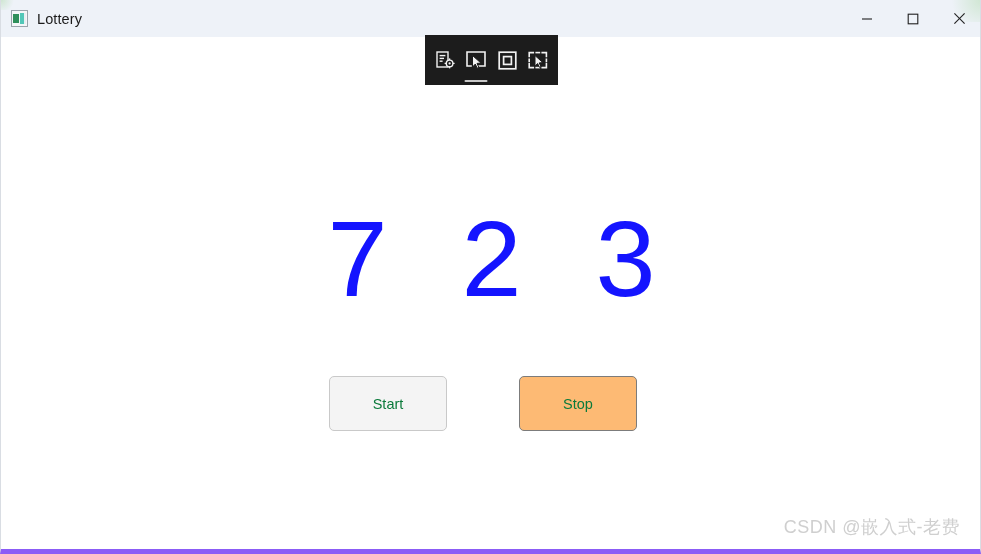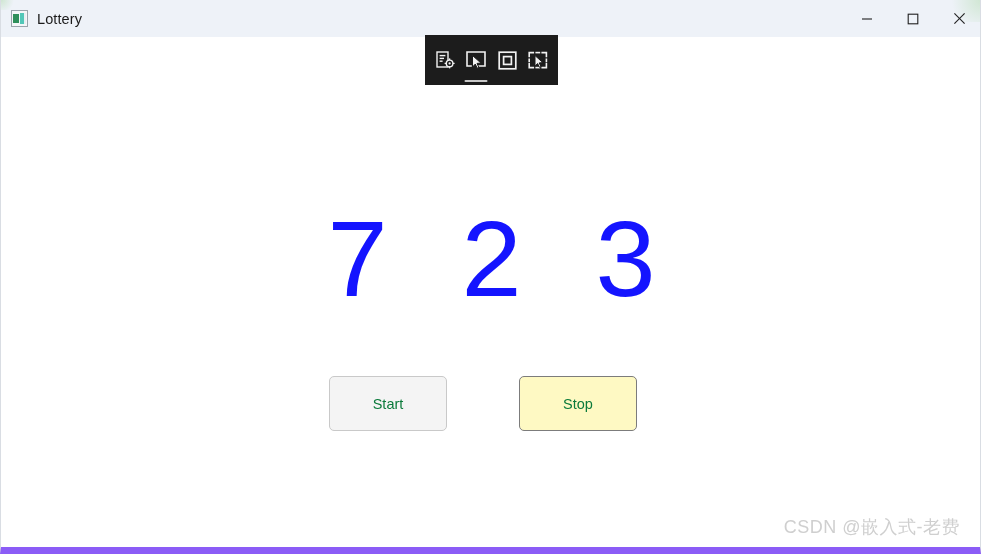--- a/index.html
+++ b/index.html
@@ -15,21 +15,21 @@
   }
 
   .app-window {
     position: relative;
     width: 981px;
     height: 554px;
     box-sizing: border-box;
     background: #ffffff;
     border-left: 1px solid #d9dde3;
     border-right: 1px solid #d9dde3;
-    border-bottom: 7px solid #8b5cf6;
+    border-bottom: 5px solid #8b5cf6;
     overflow: hidden;
   }
 
   
   .title-bar {
     position: absolute;
     top: 0; left: 0;
     width: 981px;
     height: 37px;
     background: #eef2f8;
@@ -192,21 +192,21 @@
     cursor: default;
   }
   .ctl-button.start {
     left: 328px;
     background: #f4f4f4;
     border: 1px solid #c9c9c9;
     color: #0b7a3b;
   }
   .ctl-button.stop {
     left: 518px;
-    background: #fef9c3;
+    background: #fdba74;
     border: 1px solid #7c7c7c;
     color: #0b7a3b;
   }
 
   .watermark {
     position: absolute;
     right: 22px;
     bottom: 14px;
     font-size: 18px;
     color: #cfcfcf;

